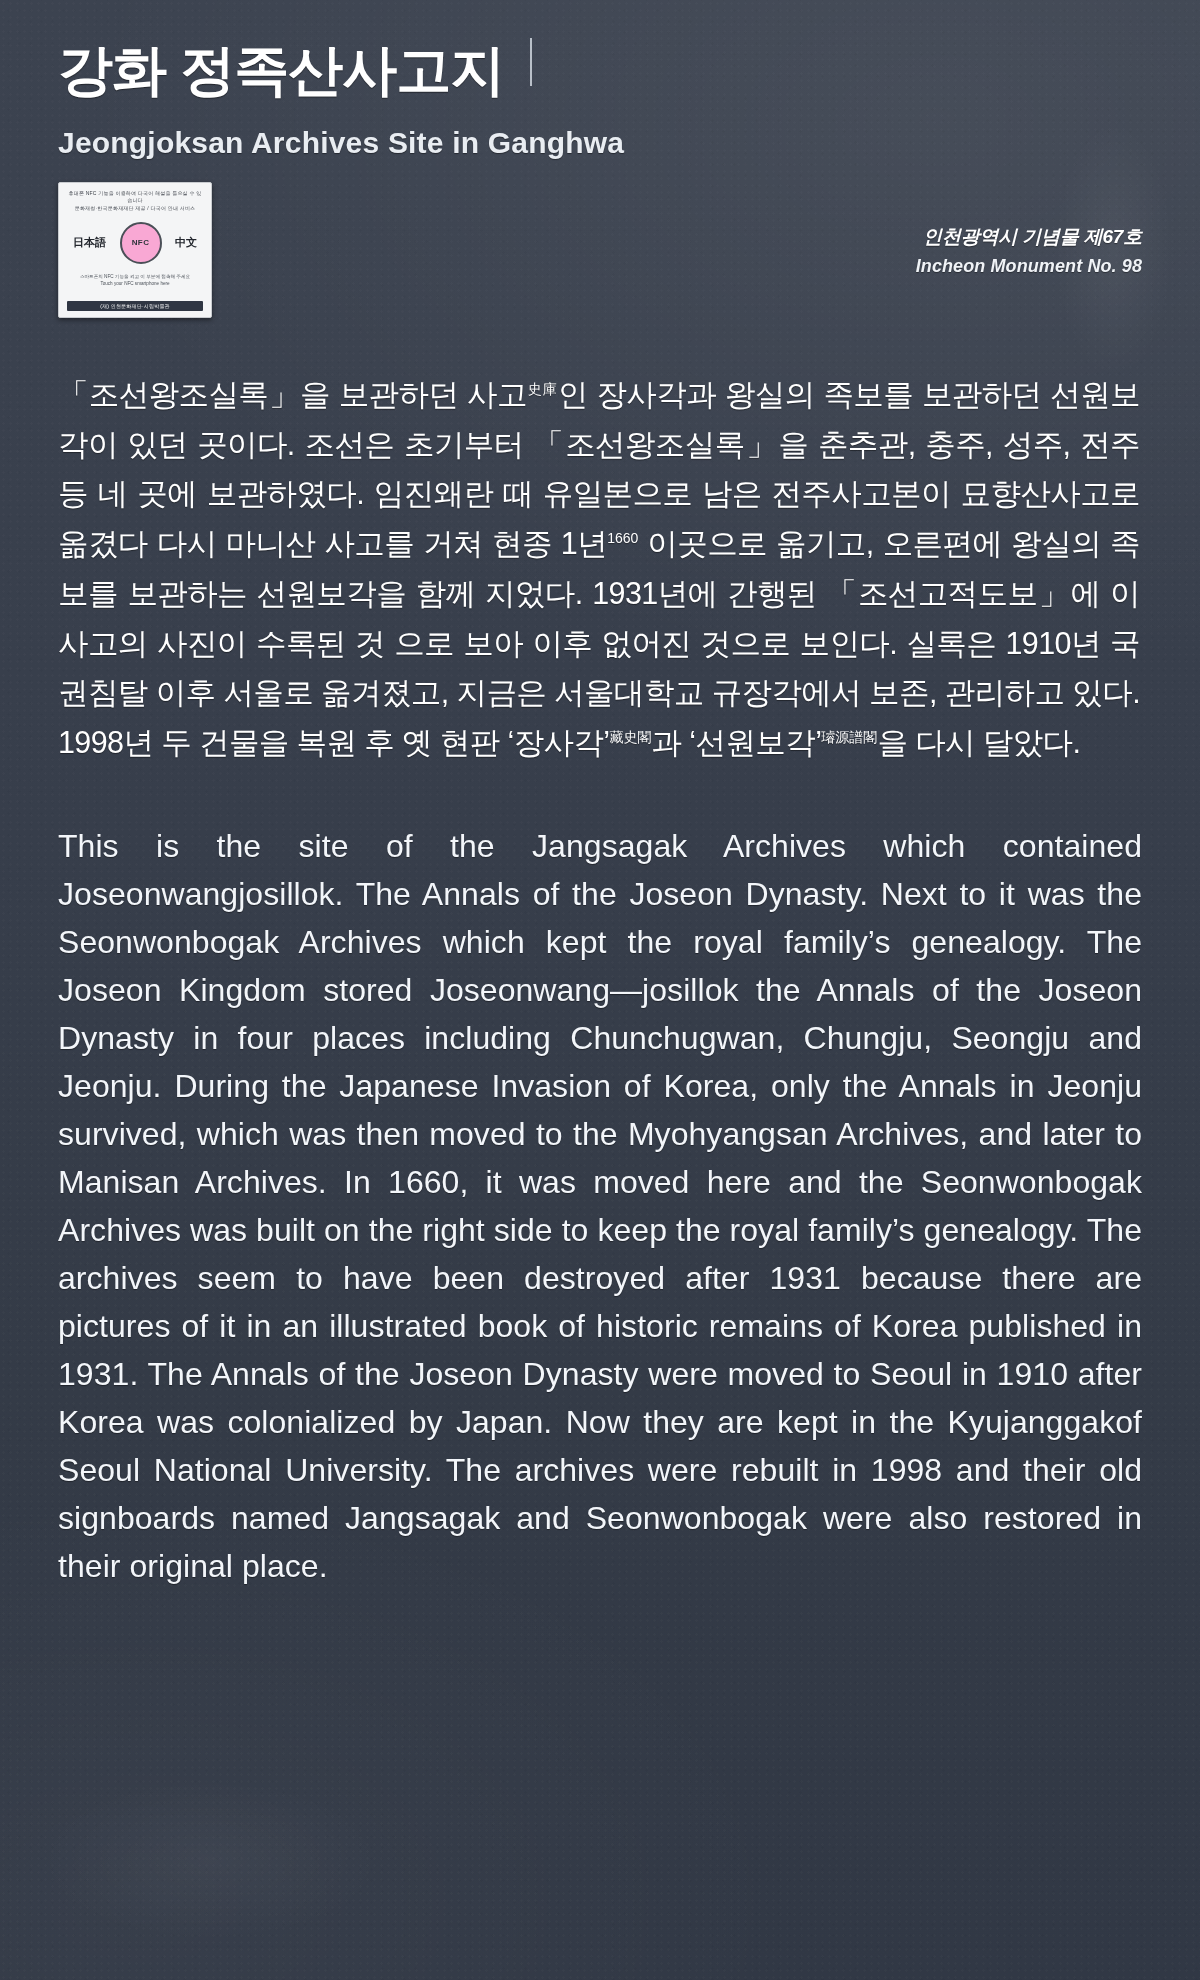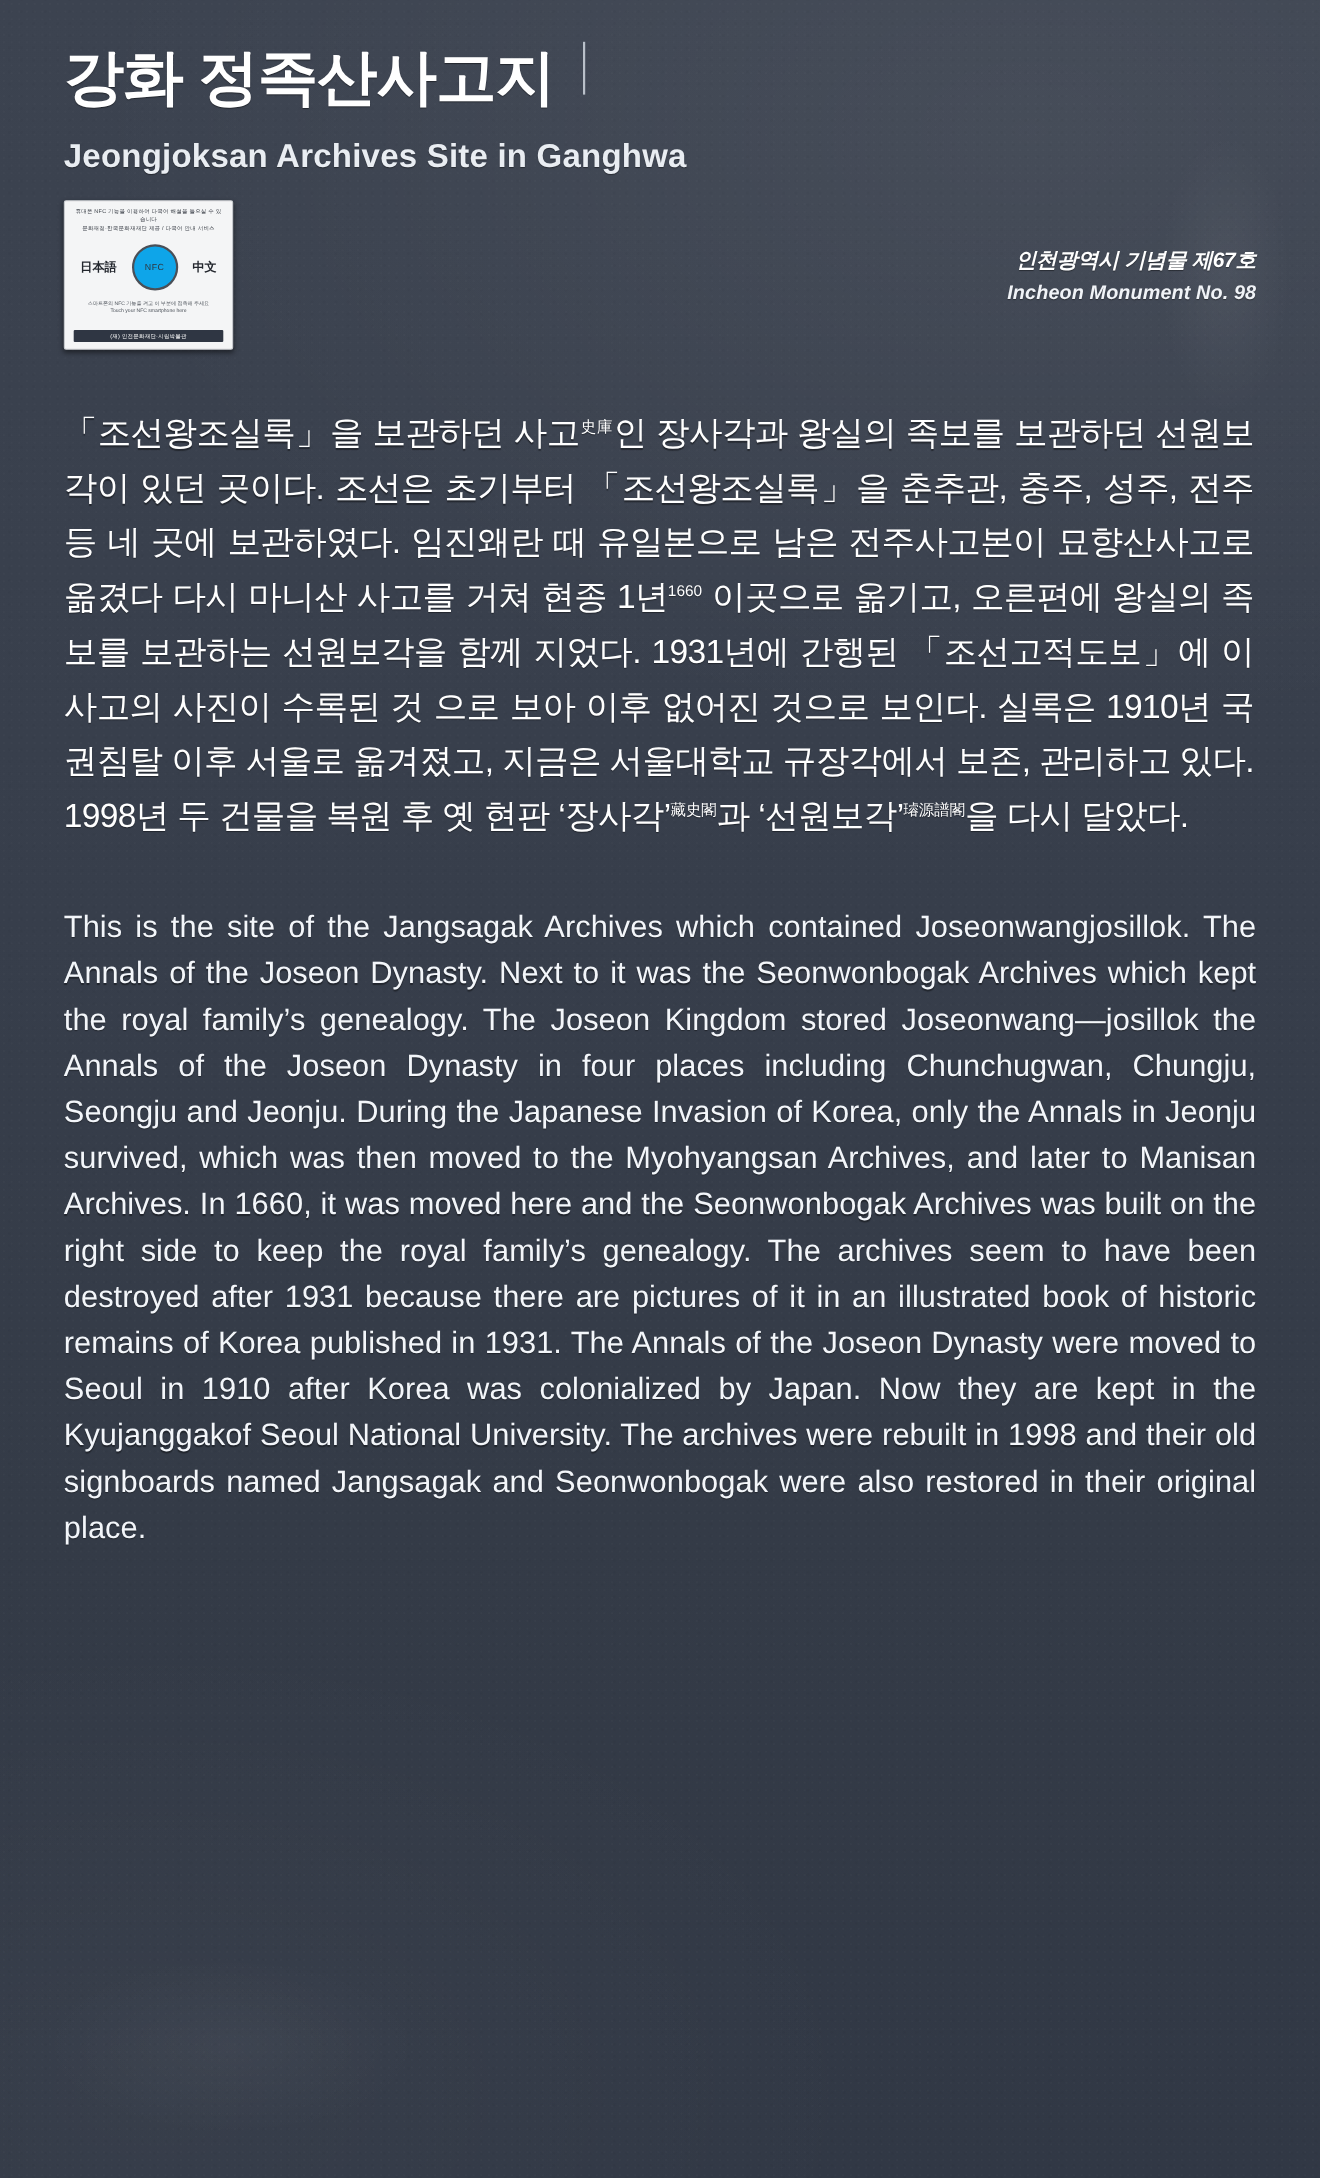--- a/index.html
+++ b/index.html
@@ -129,24 +129,24 @@
   }
   .nfc-badge {
     width: 38px;
     height: 38px;
     border-radius: 50%;
     border: 2px solid #4a4f57;
     display: flex;
     align-items: center;
     justify-content: center;
     font-size: 8px;
-    font-weight: normal;
+    font-weight: bold;
     letter-spacing: 0.4px;
     color: #30353c;
-    background: #0ea5e9;
+    background: #f9a8d4;
   }
   .lang-plate-bot {
     font-size: 4.6px;
     line-height: 1.5;
     text-align: center;
     color: #4b5159;
   }
   .lang-plate-footer {
     margin-top: 3px;
     font-size: 5px;
@@ -192,21 +192,21 @@
     padding-right: 2px;
   }
   .body-ko sup {
     font-size: 0.46em;
     vertical-align: super;
     letter-spacing: 0;
   }
 
   .body-en {
     margin-top: 54px;
-    font-size: 28px;
+    font-size: 32px;
     line-height: 1.5;
     letter-spacing: 0.05px;
     color: #f3f6fa;
     text-align: justify;
     text-shadow 0 1px 1px rgba(0,0,0,0.4);
     text-shadow: 0 1px 1px rgba(0,0,0,0.4);
   }
 
   
   .smudge {

